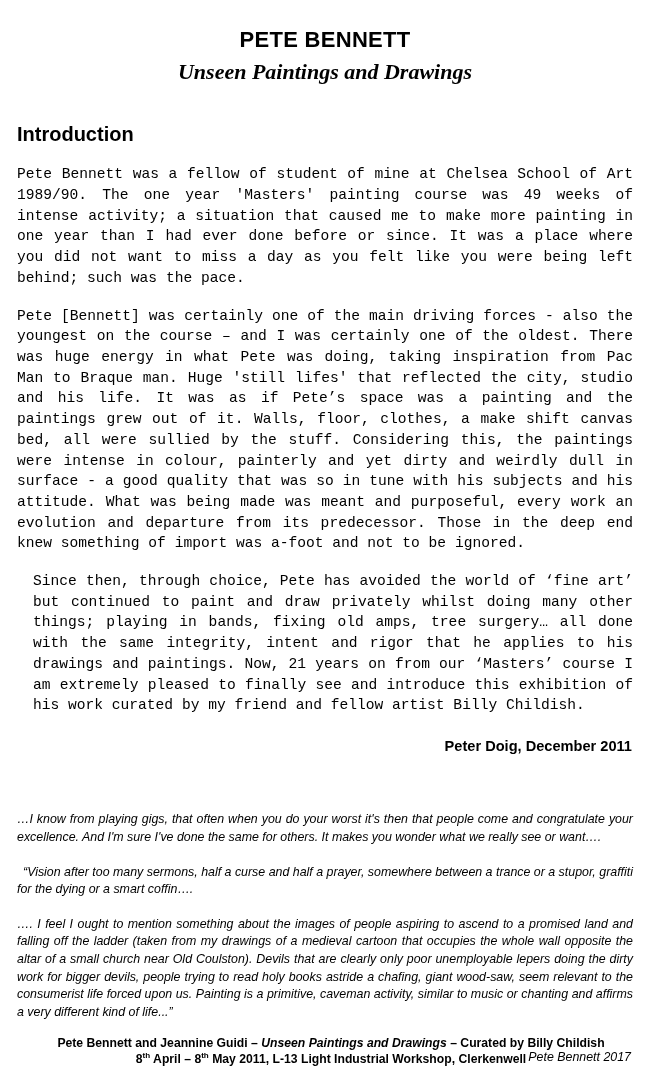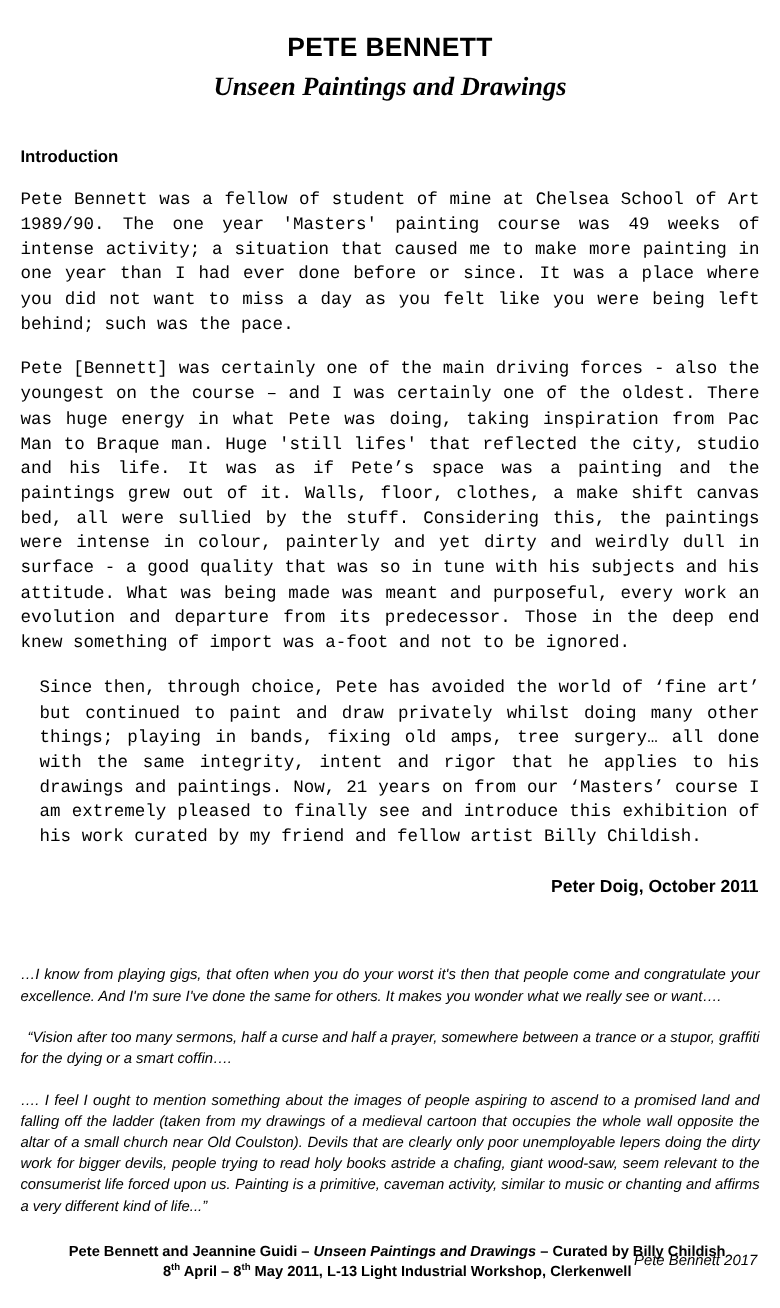--- a/index.html
+++ b/index.html
@@ -43,21 +43,21 @@
     font-weight: bold;
     font-style: italic;
     font-size: 22px;
     line-height: 1.1;
   }
 
   
   .section-heading {
     margin: 0;
     padding-top: 38px;
-    font-size: 14px;
+    font-size: 20px;
     font-weight: bold;
     line-height: 1.2;
   }
 
   
   .body-block {
     padding-top: 18px;
     font-family: Liberation Mono, monospace;
   }
   p.body-para {
@@ -139,21 +139,21 @@
   <h2 class="doc-subtitle">Unseen Paintings and Drawings</h2>
 
   <h3 class="section-heading">Introduction</h3>
 
   <div class="body-block">
     <p class="body-para">Pete Bennett was a fellow of student of mine at Chelsea School of Art 1989/90. The one year 'Masters' painting course was 49 weeks of intense activity; a situation that caused me to make more painting in one year than I had ever done before or since. It was a place where you did not want to miss a day as you felt like you were being left behind; such was the pace.</p>
     <p class="body-para">Pete [Bennett] was certainly one of the main driving forces - also the youngest on the course – and I was certainly one of the oldest. There was huge energy in what Pete was doing, taking inspiration from Pac Man to Braque man. Huge 'still lifes' that reflected the city, studio and his life. It was as if Pete’s space was a painting and the paintings grew out of it. Walls, floor, clothes, a make shift canvas bed, all were sullied by the stuff. Considering this, the paintings were intense in colour, painterly and yet dirty and weirdly dull in surface - a good quality that was so in tune with his subjects and his attitude. What was being made was meant and purposeful, every work an evolution and departure from its predecessor.  Those in the deep end knew something of import was a-foot and not to be ignored.</p>
     <p class="body-para">Since then, through choice, Pete has avoided the world of ‘fine art’ but continued to paint and draw privately whilst doing many other things; playing in bands, fixing old amps, tree surgery… all done with the same integrity, intent and rigor that he applies to his drawings and paintings. Now, 21 years on from our ‘Masters’ course I am extremely pleased to finally see and introduce this exhibition of his work curated by my friend and fellow artist Billy Childish.</p>
   </div>
 
-  <p class="signature">Peter Doig, October 2011</p>
+  <p class="signature">Peter Doig, December 2011</p>
 
   <div class="quote-block">
     <p class="quote-para">…I know from playing gigs, that often when you do your worst it's then that people come and congratulate your excellence. And I'm sure I've done the same for others. It makes you wonder what we really see or want….</p>
     <p class="quote-para first">“Vision after too many sermons, half a curse and half a prayer, somewhere between a trance or a stupor, graffiti for the dying or a smart coffin….</p>
     <p class="quote-para">…. I feel I ought to mention something about the images of people aspiring to ascend to a promised land and falling off the ladder (taken from my drawings of a medieval cartoon that occupies the whole wall opposite the altar of a small church near Old Coulston). Devils that are clearly only poor unemployable lepers doing the dirty work for bigger devils, people trying to read holy books astride a chafing, giant wood-saw, seem relevant to the consumerist life forced upon us. Painting is a primitive, caveman activity, similar to music or chanting and affirms a very different kind of life...”</p>
     <p class="quote-attribution">Pete Bennett 2017</p>
   </div>
 
   <div class="footer">
     <span class="line"><span>Pete Bennett and Jeannine Guidi – </span><span class="work-title">Unseen Paintings and Drawings</span><span> – Curated by Billy Childish</span></span>

